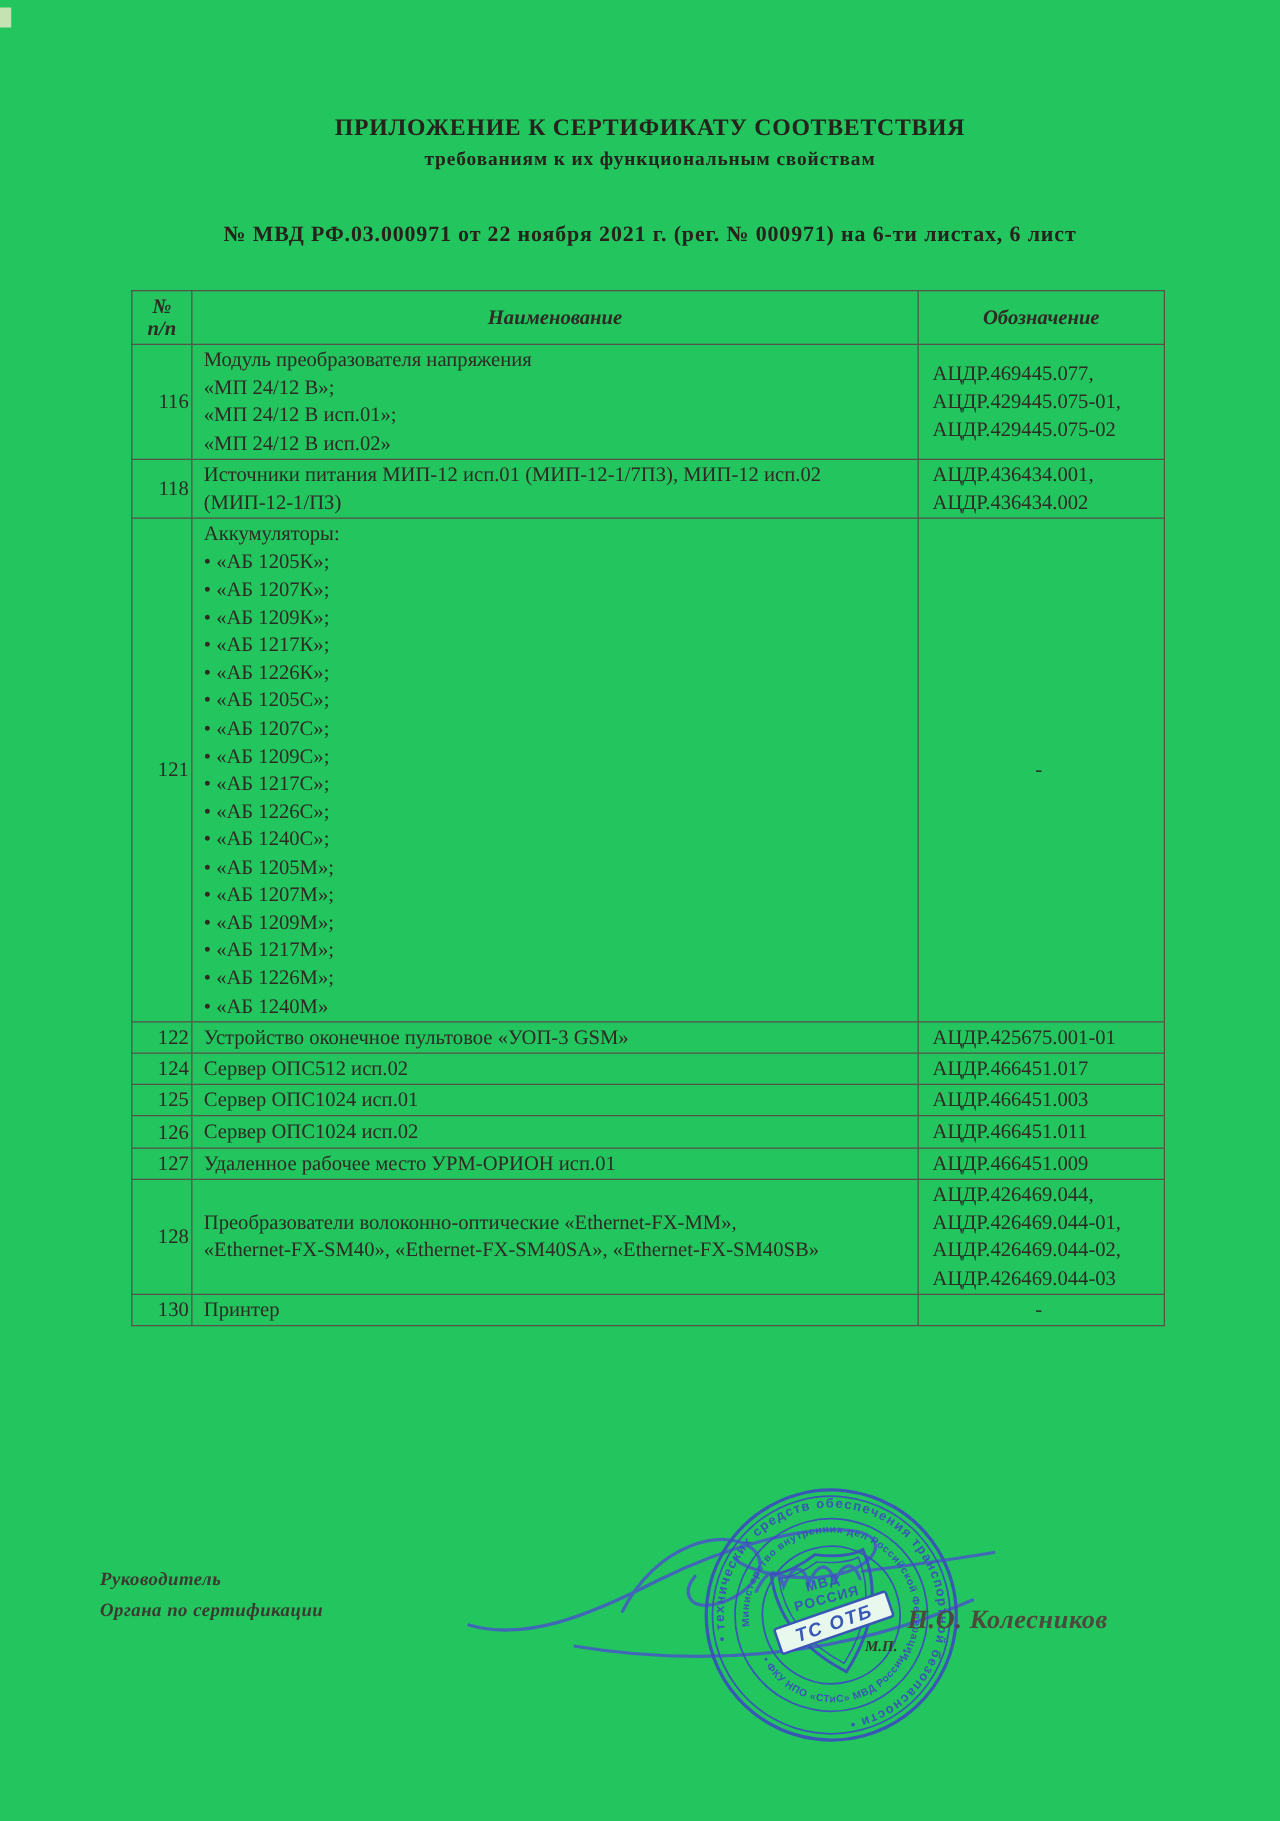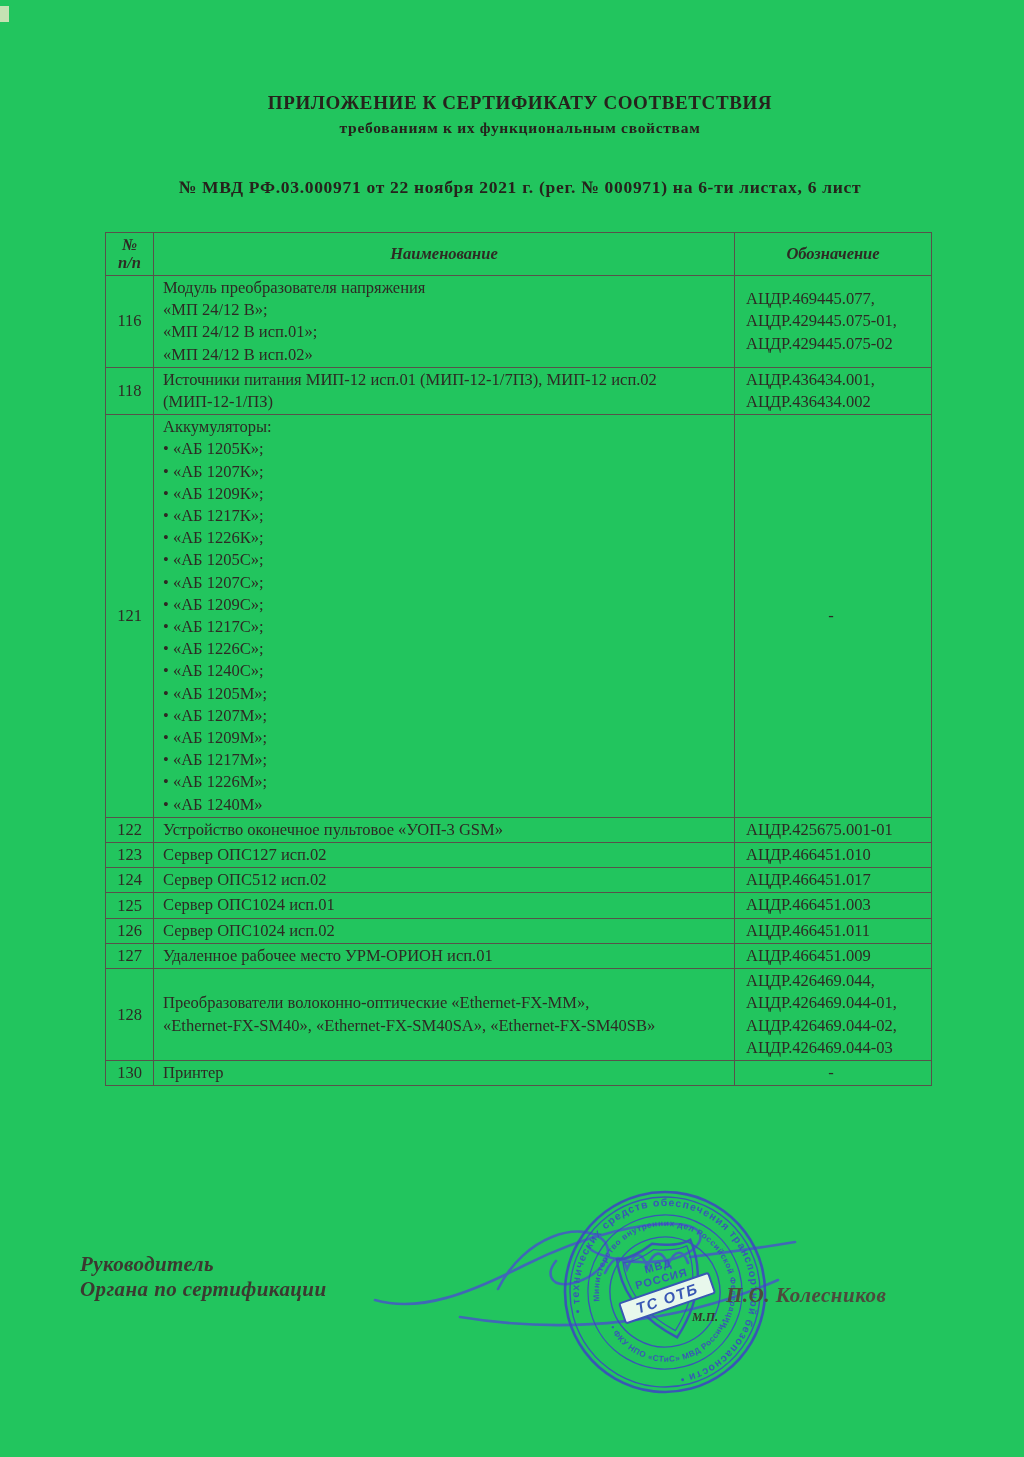--- a/index.html
+++ b/index.html
@@ -26,30 +26,30 @@
     font-size:16.5px;color:#2e2a24;
   }
   table.items col.c-num{width:48px;}
   table.items col.c-name{width:581px;}
   table.items col.c-des{width:197px;}
   table.items th, table.items td{border:1.6px solid #57524a;}
   table.items th{
     height:40px;font-style:italic;font-weight:bold;text-align:center;
     vertical-align:middle;padding:1px 2px;line-height:18px;
   }
-  td.num{text-align:center;vertical-align:middle;padding:0 2px;}
+  td.num{text-align:right;vertical-align:middle;padding:0 2px;}
   td.name{vertical-align:middle;padding:1px 4px 1px 9px;}
   td.des{vertical-align:middle;padding:1px 4px 1px 11px;}
   td.name div,td.des div{line-height:22.2px;white-space:nowrap;overflow:hidden;}
   td.des div.dash{text-align:center;padding-right:11px;}
 
   
   .role{
     position:absolute;left:80px;top:1252px;
-    font-weight:bold;font-style:italic;font-size:21px;line-height:25px;
+    font-weight:bold;font-style:italic;font-size:15px;line-height:25px;
     color:#3b3930;letter-spacing:.4px;
   }
   .signer-name{
     position:absolute;left:726px;top:1283px;
     font-weight:bold;font-style:italic;font-size:21px;color:#4c4a3c;letter-spacing:.5px;
   }
   .seal-mark{
     position:absolute;left:692px;top:1310px;
     font-weight:bold;font-style:italic;font-size:12px;color:#35332b;
   }
@@ -137,29 +137,20 @@
             <div class="dash">-</div>
           </td>
         </tr>
         <tr>
           <td class="num">122</td>
           <td class="name">
             <div>Устройство оконечное пультовое «УОП-3 GSM»</div>
           </td>
           <td class="des">
             <div>АЦДР.425675.001-01</div>
-          </td>
-        </tr>
-        <tr>
-          <td class="num">123</td>
-          <td class="name">
-            <div>Сервер ОПС127 исп.02</div>
-          </td>
-          <td class="des">
-            <div>АЦДР.466451.010</div>
           </td>
         </tr>
         <tr>
           <td class="num">124</td>
           <td class="name">
             <div>Сервер ОПС512 исп.02</div>
           </td>
           <td class="des">
             <div>АЦДР.466451.017</div>
           </td>

